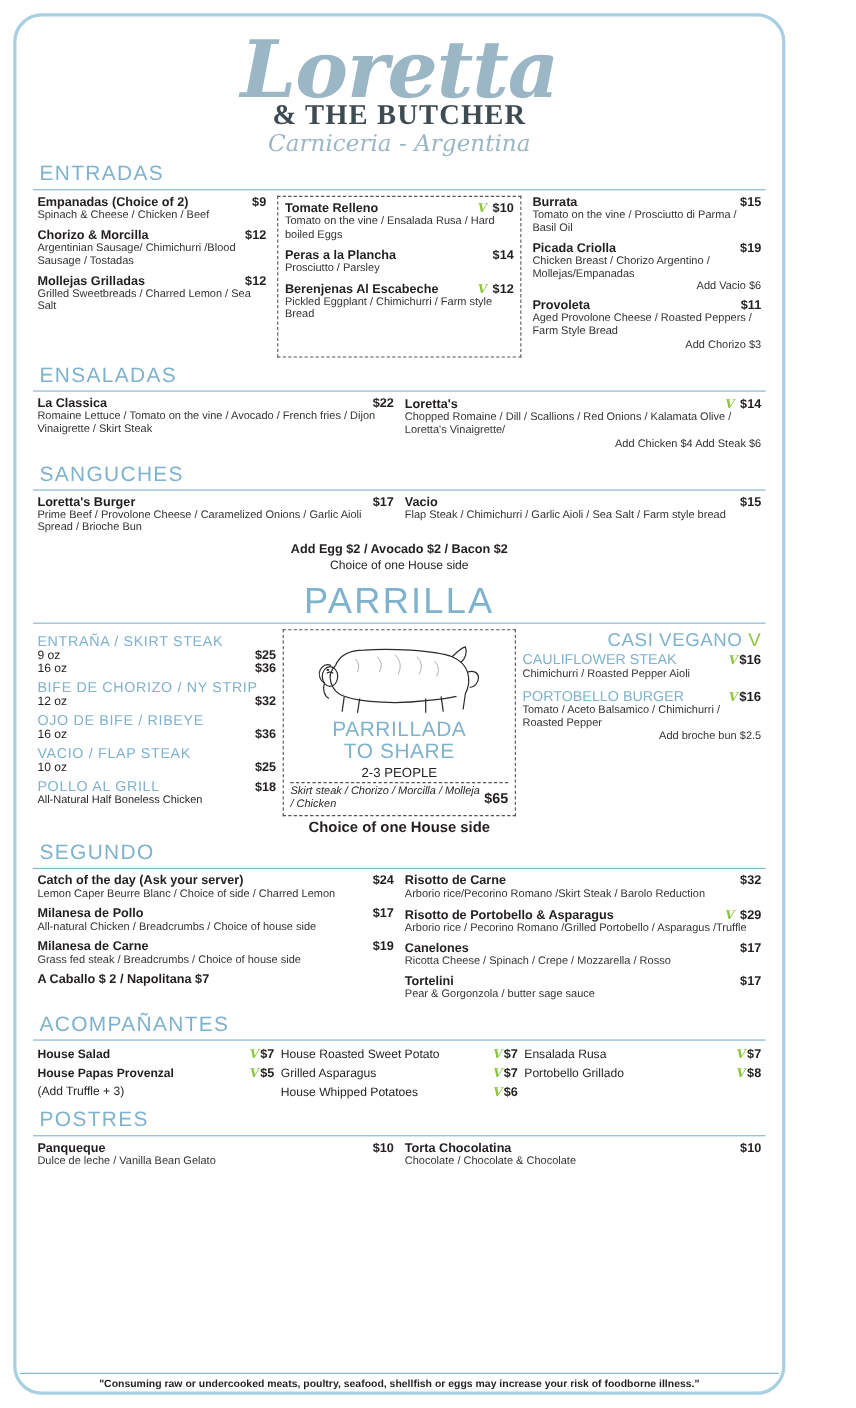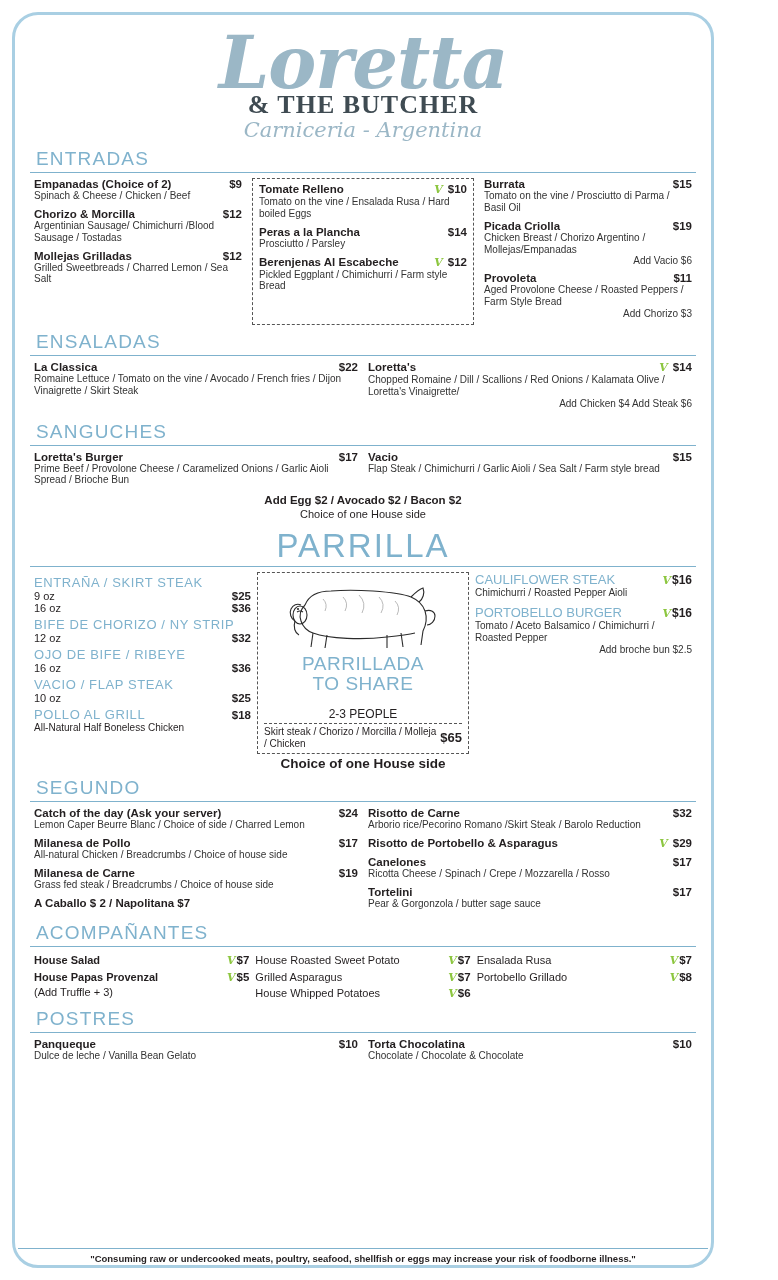--- a/index.html
+++ b/index.html
@@ -188,36 +188,37 @@
   .cow { display: block; margin: 0 auto; }
   .share-title {
     color: #7fb2cd;
     font-size: 19px;
     line-height: 1.0;
     letter-spacing: 0.5px;
     margin-top: 1px;
   }
   .share-people {
     font-size: 12px;
-    margin-top: 14px;
+    margin-top: 2px;
     margin-bottom: 2px;
   }
   .share-items {
     display: flex;
     align-items: center;
     gap: 4px;
     border-top: 1.2px dashed #555;
     padding-top: 2px;
     margin-top: 2px;
   }
   .share-items .txt {
     font-size: 10px;
     text-align: left;
     line-height: 1.15;
     flex: 1 1 auto;
+    font-style: italic;
   }
   .share-items .pr { font-size: 13px; font-weight: bold; }
   .casi {
     font-size: 17px;
     color: #7fb2cd;
     letter-spacing: 0.5px;
     text-align: right;
   }
   .casi .leaf { color: #8cc63f; }
   .house-side-note {
@@ -509,20 +510,23 @@
             <div class="share-title">TO SHARE</div>
             <div class="share-people">2-3 PEOPLE</div>
             <div class="share-items">
               <span class="txt">Skirt steak / Chorizo / Morcilla / Molleja / Chicken</span>
               <span class="pr">$65</span>
             </div>
           </div>
         </div>
 
         <div class="parrilla-right">
+          <div class="casi">
+            <span>CASI VEGANO</span><span class="leaf"> V</span>
+          </div>
           <div class="item">
             <div class="veg-item-head">
               <span class="n">CAULIFLOWER STEAK</span>
               <span class="veg">V</span>
               <span class="p">$16</span>
             </div>
             <div class="desc">Chimichurri / Roasted Pepper Aioli</div>
           </div>
           <div class="item">
             <div class="veg-item-head">
@@ -582,20 +586,21 @@
             </div>
             <div class="desc">Arborio rice/Pecorino Romano /Skirt Steak / Barolo Reduction</div>
           </div>
           <div class="item">
             <div class="item-head">
               <span class="item-name">Risotto de Portobello &amp; Asparagus</span>
               <span class="dotfill"></span>
               <span class="veg">V</span>
               <span class="price">$29</span>
             </div>
+            <div class="desc">Arborio rice / Pecorino Romano /Grilled Portobello / Asparagus /Truffle</div>
           </div>
           <div class="item">
             <div class="item-head">
               <span class="item-name">Canelones</span>
               <span class="dotfill"></span>
               <span class="price">$17</span>
             </div>
             <div class="desc">Ricotta Cheese / Spinach / Crepe / Mozzarella / Rosso</div>
           </div>
           <div class="item">

